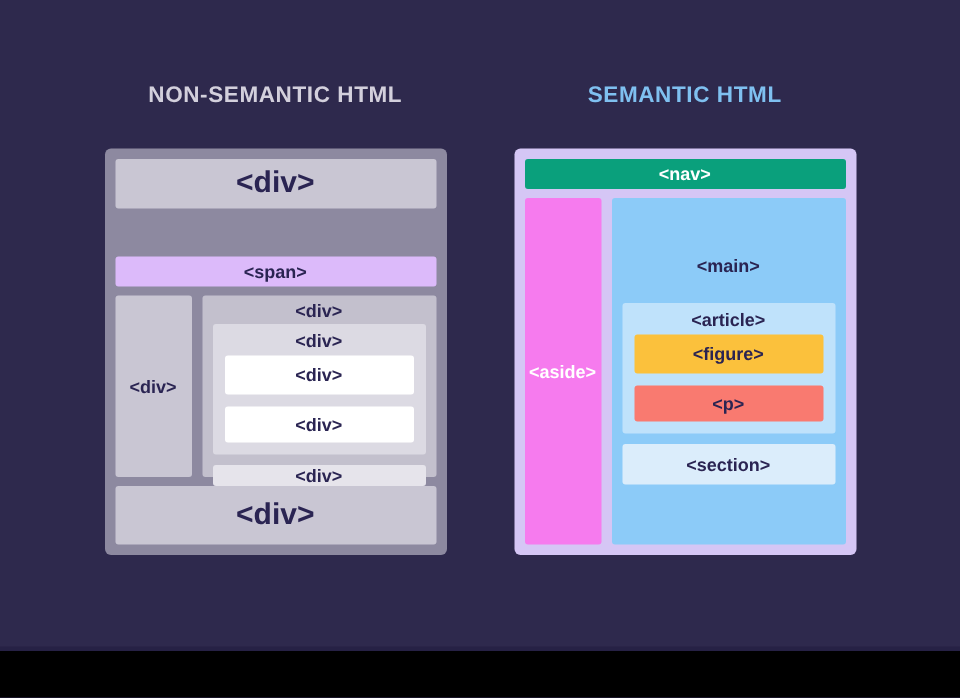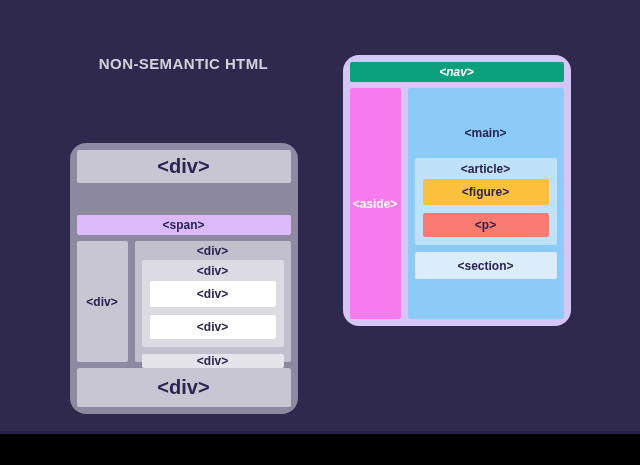--- a/index.html
+++ b/index.html
@@ -21,40 +21,39 @@
     display: flex;
     justify-content: center;
     gap: 44px;
     padding-top: 55px;
   }
   .column {
     width: 229px;
     display: flex;
     flex-direction: column;
     align-items: center;
-    gap: 44px;
   }
   .title {
     margin: 0 0 26px 0;
     height: 18px;
     line-height: 18px;
     font-size: 15px;
     font-weight: 700;
     letter-spacing: 0.4px;
     white-space: nowrap;
   }
   .np-title { color: var(--title-gray, #d3d0dc); }
   .sp-title { color: var(--title-blue, #7fc0f0); }
 
   .panel {
     width: 228px;
     height: 271px;
     box-sizing: border-box;
     padding: 7px;
-    border-radius: 16px;
+    border-radius: 4px;
     display: flex;
     flex-direction: column;
     gap: 6px;
   }
   .box {
     display: flex;
     align-items: center;
     justify-content: center;
     font-weight: 700;
     font-size: 12px;
@@ -99,21 +98,21 @@
   .np .header-box, .np .footer-box, .np .aside-box { background: var(--box-gray, #c9c6d3); }
   .np .nav-box     { background: var(--span-lavender, #dcbafa); margin-top: 26px; }
   .np .main-box    { background: var(--main-gray, #c3c0cd); }
   .np .article-box { background: var(--article-gray, #dcdae3); }
   .np .figure-box, .np .p-box { background: var(--box-white, #ffffff); }
   .np .section-box { background: var(--section-gray, #e6e4eb); }
 
   
   .sp { background: var(--frame-lavender, #d5c6f5); }
   .sp .header-box, .sp .footer-box { background: var(--header-purple, #7b44d9); color: var(--text-white, #fff); }
-  .sp .nav-box   { background: var(--nav-teal, #0aa07c); color: var(--text-white, #fff); font-style: italic; }
+  .sp .nav-box   { background: var(--nav-teal, #0aa07c); color: var(--text-white, #fff); }
   .sp .aside-box { background: var(--aside-pink, #f67bee); color: var(--text-white, #fff); }
   .sp .main-box  { background: var(--main-blue, #8ccbf8); justify-content: center; }
   .sp .article-box { background: var(--article-blue, #bfe2fb); margin-top: 16px; }
   .sp .figure-box  { background: var(--figure-yellow, #fbc13c); }
   .sp .p-box       { background: var(--p-salmon, #f97a70); }
   .sp .section-box { background: var(--section-blue, #dbedfb); }
 </style>
 </head>
 <body>
 
@@ -135,20 +134,21 @@
               <div class="box p-box">&lt;div&gt;</div>
             </div>
             <div class="box section-box">&lt;div&gt;</div>
           </div>
         </div>
         <div class="box footer-box">&lt;div&gt;</div>
       </div>
     </section>
 
     <section class="column">
+      <h2 class="title sp-title">SEMANTIC HTML</h2>
       <div class="panel sp">
         <div class="box nav-box">&lt;nav&gt;</div>
         <div class="middle-row">
           <div class="box aside-box">&lt;aside&gt;</div>
           <div class="box main-box">
             <div class="box-label main-label">&lt;main&gt;</div>
             <div class="article-box">
               <div class="box-label article-label">&lt;article&gt;</div>
               <div class="box figure-box">&lt;figure&gt;</div>
               <div class="box p-box">&lt;p&gt;</div>

